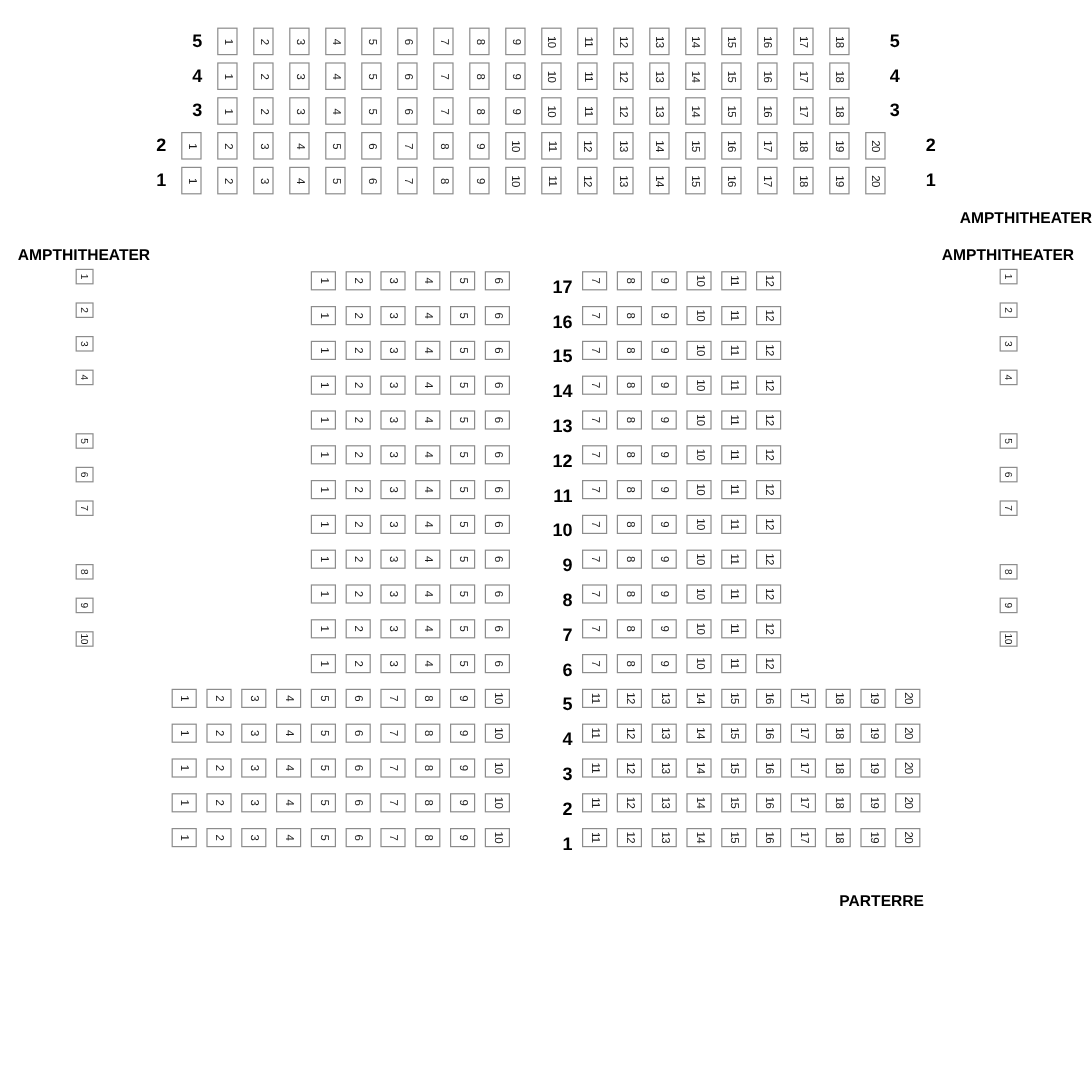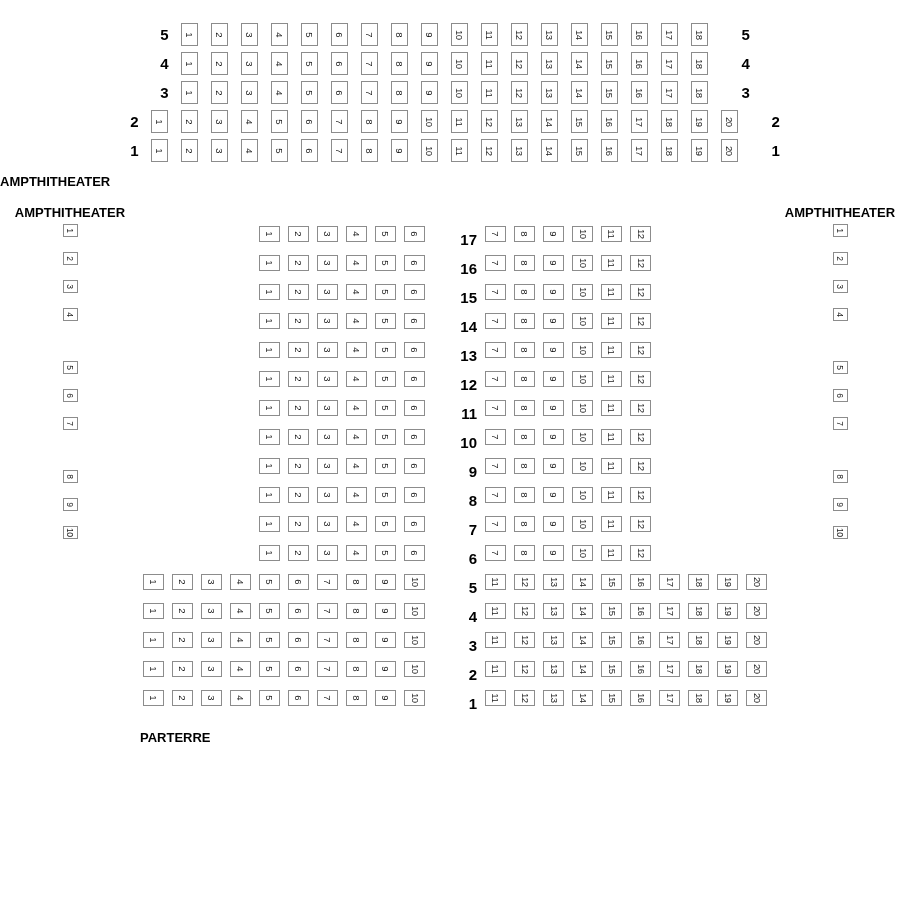--- a/index.html
+++ b/index.html
@@ -15,21 +15,21 @@
   .seat .num{
     display:block;transform:rotate(90deg);white-space:nowrap;
     font-size:9.5px;letter-spacing:-0.5px;color:#1c1c1c;line-height:1;
   }
   .seat-top{width:17px;height:23px;}
   .seat-parterre{width:21px;height:16px;}
   .seat-side{width:15px;height:13px;}
   .seat-side .num{font-size:8.5px;}
 
   .row-label{font-weight:bold;font-size:15px;line-height:1;}
-  .caption{font-weight:bold;font-size:13px;text-align:left;white-space:nowrap;}
+  .caption{font-weight:bold;font-size:13px;text-align:right;white-space:nowrap;}
 
   
   #top-section{padding-top:23px;}
   .top-row{display:flex;justify-content:center;align-items:center;height:23px;margin-bottom:6px;}
   .top-row .seat-strip{display:flex;gap:13px;}
   .top-row .row-label.left{margin-right:12px;}
   .top-row .row-label.right{margin-left:34px;}
   #top-caption{margin-top:12px;}
 
   
@@ -37,21 +37,21 @@
   .wing{flex:0 0 140px;width:140px;display:flex;flex-direction:column;align-items:center;}
   .side-col{margin-top:4px;display:flex;flex-direction:column;align-items:center;}
   .side-group{display:flex;flex-direction:column;gap:15px;margin-bottom:40px;}
 
   #parterre{flex:1 1 auto;display:flex;flex-direction:column;padding-top:21px;}
   .parterre-row{display:flex;justify-content:center;align-items:center;height:16px;margin-bottom:13px;}
   .p-left{width:284px;display:flex;justify-content:flex-end;gap:8px;}
   .p-right{width:284px;display:flex;justify-content:flex-start;gap:8px;}
   .p-aisle{width:60px;box-sizing:border-box;display:flex;justify-content:flex-end;align-items:center;padding-right:8px;}
   .p-aisle .row-label{position:relative;top:5px;}
-  #parterre-caption{margin-top:11px;}
+  #parterre-caption{margin-top:24px;}
 </style>
 </head>
 <body>
 
 <div id="top-section">
   <div id="top-rows">
       <div class="top-row">
         <span class="row-label left">5</span>
         <div class="seat-strip">
           <div class="seat seat-top">

